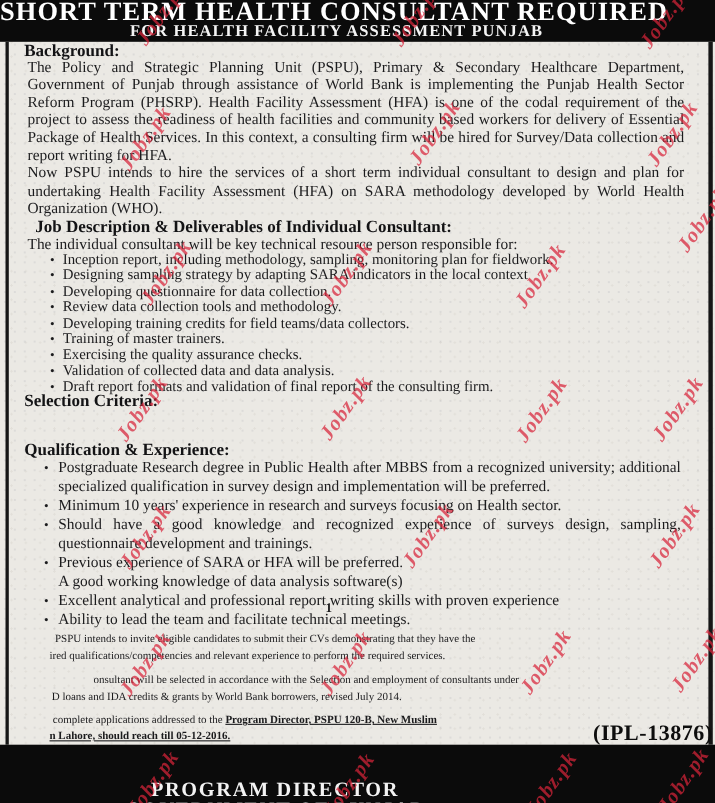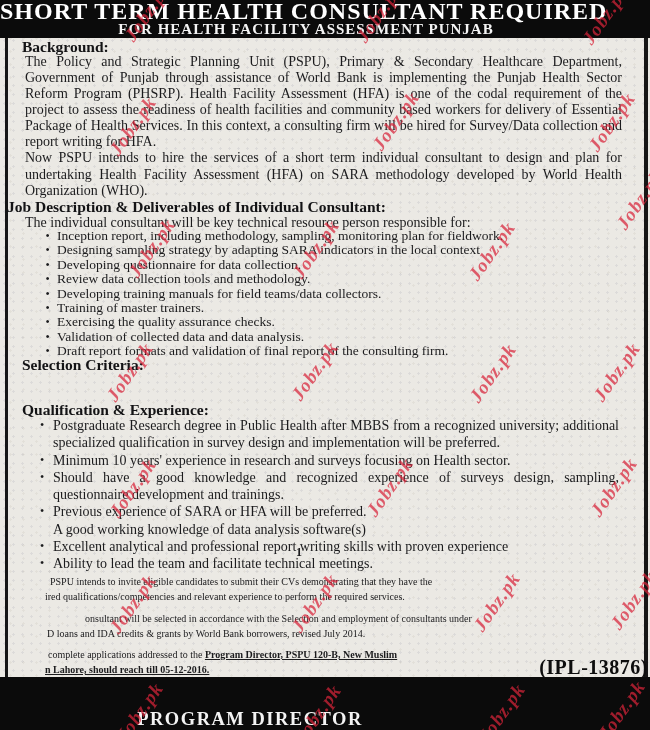--- a/index.html
+++ b/index.html
@@ -34,21 +34,21 @@
   .border-left  { position:absolute; top:38px; left:5px;  width:3px; height:639px; background:#161616; }
   .border-right { position:absolute; top:38px; left:644px; width:4px; height:639px; background:#161616; }
 
   
   .h-bold { position:absolute; font-weight:bold; font-size:15.5px; color:#131315; white-space:nowrap; }
   .para   { position:absolute; text-align:justify; font-size:14px; color:#1b1b1d; }
 
   #bg-heading   { top:38px;  left:22px; }
   #para1        { top:54px;  left:25px; width:597px; line-height:16px; }
   #para2        { top:150px; left:25px; width:597px; line-height:16.5px; }
-  #job-heading  { top:198px; left:7px; }
+  #job-heading  { top:198px; left:32px; }
   #job-intro    { position:absolute; top:215px; left:25px; font-size:14px; }
   #sel-heading  { top:356px; left:22px; }
   #sel-para     { top:372px; left:25px; width:618px; line-height:16.5px; }
   #qual-heading { top:401px; left:22px; }
 
   ul.blist { position:absolute; list-style:none; }
   ul.blist li { display:flex; }
   ul.blist .dot { flex:none; text-align:center; }
   ul.blist .btxt { flex:1 1 auto; text-align:justify; }
 
@@ -122,21 +122,21 @@
     <li>
         <span class="dot">•</span>
         <span class="btxt">Developing questionnaire for data collection.</span>
       </li>
     <li>
         <span class="dot">•</span>
         <span class="btxt">Review data collection tools and methodology.</span>
       </li>
     <li>
         <span class="dot">•</span>
-        <span class="btxt">Developing training manuals for field teams/data collectors.</span>
+        <span class="btxt">Developing training credits for field teams/data collectors.</span>
       </li>
     <li>
         <span class="dot">•</span>
         <span class="btxt">Training of master trainers.</span>
       </li>
     <li>
         <span class="dot">•</span>
         <span class="btxt">Exercising the quality assurance checks.</span>
       </li>
     <li>

